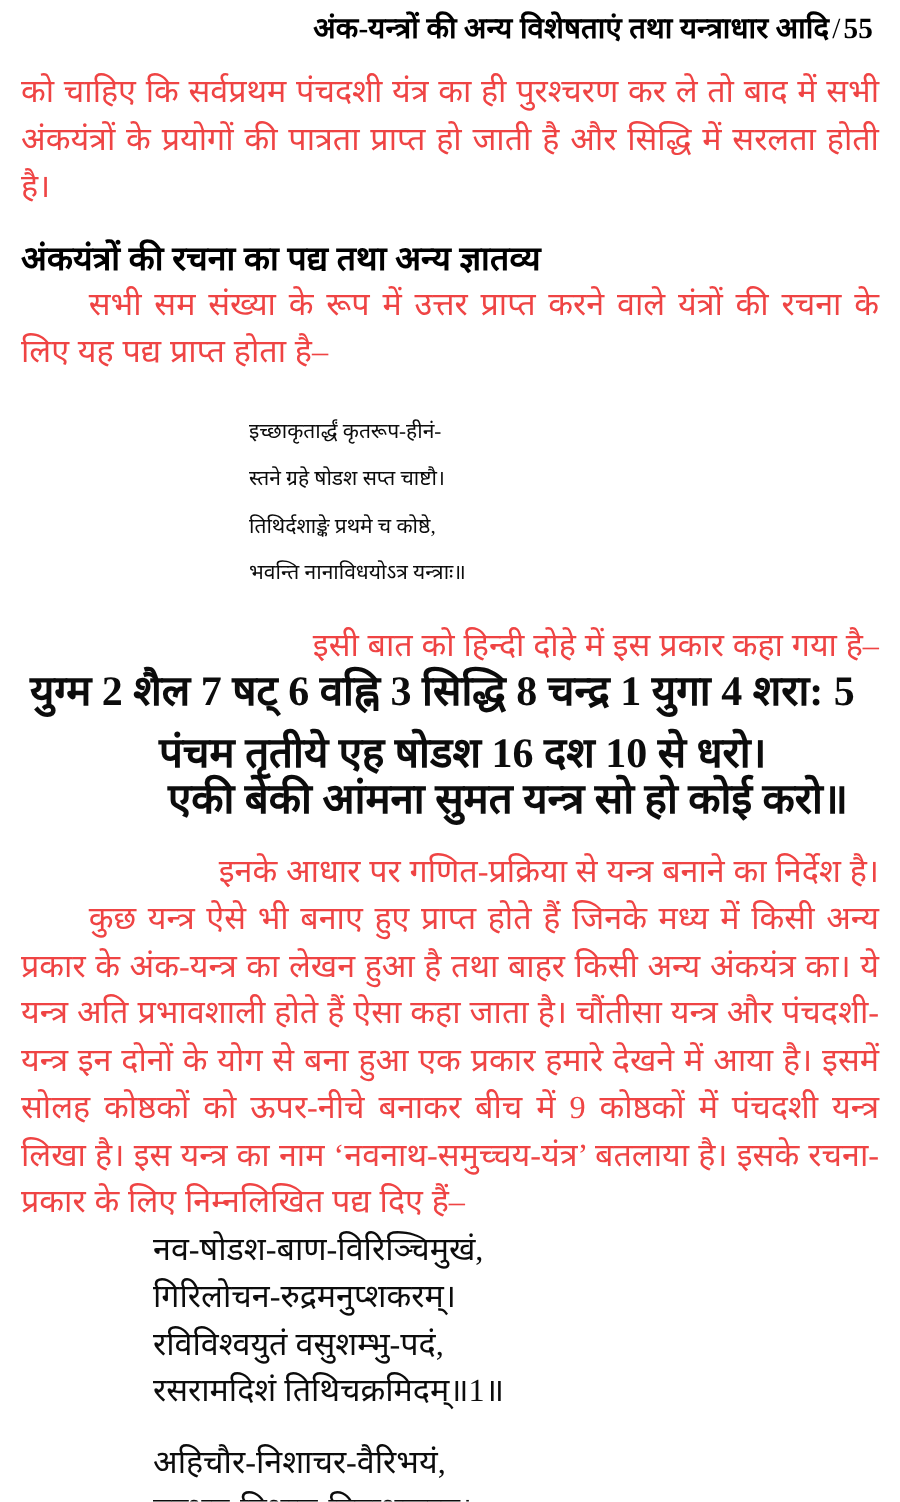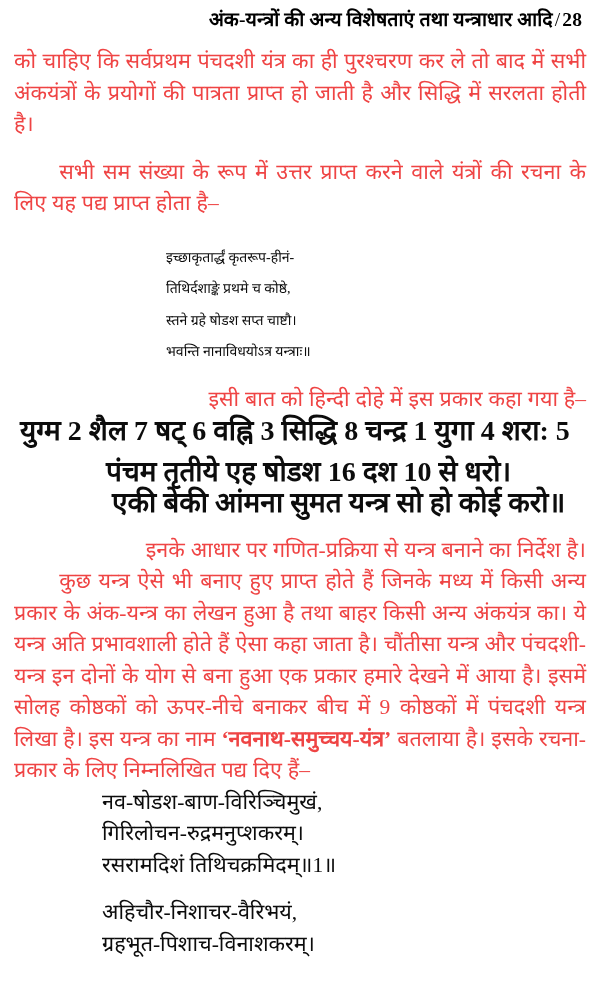--- a/index.html
+++ b/index.html
@@ -65,21 +65,21 @@
     word-spacing: 0.5px;
   }
   p.para.indent {
     text-indent: 2.1em;
   }
   p.para.last-line-left {
     text-align: right;
   }
 
   .bold-inline {
-    font-weight: 700;
+    font-weight: 400;
   }
 
   
   h2.section-heading {
     margin: 0;
     font-size: 22.5px;
     font-weight: 700;
     line-height: 31px;
     color: #000000;
     letter-spacing: 0.1px;
@@ -120,38 +120,39 @@
   .spacer-sm { height: 9px; }
   .spacer-md { height: 16px; }
   .spacer-lg { height: 22px; }
 </style>
 </head>
 <body>
 
 <div class="page">
 
   <div class="running-head">
-    <span>अंक-यन्त्रों की अन्य विशेषताएं तथा यन्त्राधार आदि</span><span class="sep">/</span><span class="folio">28</span>
+    <span>अंक-यन्त्रों की अन्य विशेषताएं तथा यन्त्राधार आदि</span><span class="sep">/</span><span class="folio">55</span>
   </div>
 
   <div class="column">
 
     <p class="para">को चाहिए कि सर्वप्रथम पंचदशी यंत्र का ही पुरश्चरण कर ले तो बाद में सभी अंकयंत्रों के प्रयोगों की पात्रता प्राप्त हो जाती है और सिद्धि में सरलता होती है।</p>
 
     <div class="spacer-md"></div>
 
+    <h2 class="section-heading">अंकयंत्रों की रचना का पद्य तथा अन्य ज्ञातव्य</h2>
 
     <p class="para indent">सभी सम संख्या के रूप में उत्तर प्राप्त करने वाले यंत्रों की रचना के लिए यह पद्य प्राप्त होता है–</p>
 
     <div class="spacer-lg"></div>
 
     <div class="verse verse-sanskrit">
       <span class="line">इच्छाकृतार्द्धं कृतरूप-हीनं-</span>
+      <span class="line">स्तने ग्रहे षोडश सप्त चाष्टौ।</span>
       <span class="line">तिथिर्दशाङ्के प्रथमे च कोष्ठे,</span>
-      <span class="line">स्तने ग्रहे षोडश सप्त चाष्टौ।</span>
       <span class="line">भवन्ति नानाविधयोऽत्र यन्त्राः॥</span>
     </div>
 
     <div class="spacer-md"></div>
 
     <p class="para indent last-line-left">इसी बात को हिन्दी दोहे में इस प्रकार कहा गया है–</p>
 
     <div class="verse verse-couplet-bold">
       <span class="line-a">युग्म 2 शैल 7 षट् 6 वह्नि 3 सिद्धि 8 चन्द्र 1 युगा 4 शरा: 5</span>
       <span class="spacer-sm" style="display:block;height:9px;"></span>
@@ -161,20 +162,21 @@
 
     <div class="spacer-md"></div>
 
     <p class="para indent last-line-left">इनके आधार पर गणित-प्रक्रिया से यन्त्र बनाने का निर्देश है।</p>
 
     <p class="para indent"><span>कुछ यन्त्र ऐसे भी बनाए हुए प्राप्त होते हैं जिनके मध्य में किसी अन्य प्रकार के अंक-यन्त्र का लेखन हुआ है तथा बाहर किसी अन्य अंकयंत्र का। ये यन्त्र अति प्रभावशाली होते हैं ऐसा कहा जाता है। चौंतीसा यन्त्र और पंचदशी-यन्त्र इन दोनों के योग से बना हुआ एक प्रकार हमारे देखने में आया है। इसमें सोलह कोष्ठकों को ऊपर-नीचे बनाकर बीच में 9 कोष्ठकों में पंचदशी यन्त्र लिखा है। इस यन्त्र का नाम </span><span class="bold-inline">‘नवनाथ-समुच्चय-यंत्र’</span><span> बतलाया है। इसके रचना-प्रकार के लिए निम्नलिखित पद्य दिए हैं–</span></p>
 
     <div class="verse verse-final">
       <span class="line">नव-षोडश-बाण-विरिञ्चिमुखं,</span>
       <span class="line">गिरिलोचन-रुद्रमनुप्शकरम्।</span>
+      <span class="line">रविविश्वयुतं वसुशम्भु-पदं,</span>
       <span class="line">रसरामदिशं तिथिचक्रमिदम्॥1॥</span>
     </div>
 
     <div class="spacer-md"></div>
 
     <div class="verse verse-final">
       <span class="line">अहिचौर-निशाचर-वैरिभयं,</span>
       <span class="line">ग्रहभूत-पिशाच-विनाशकरम्।</span>
     </div>
 

